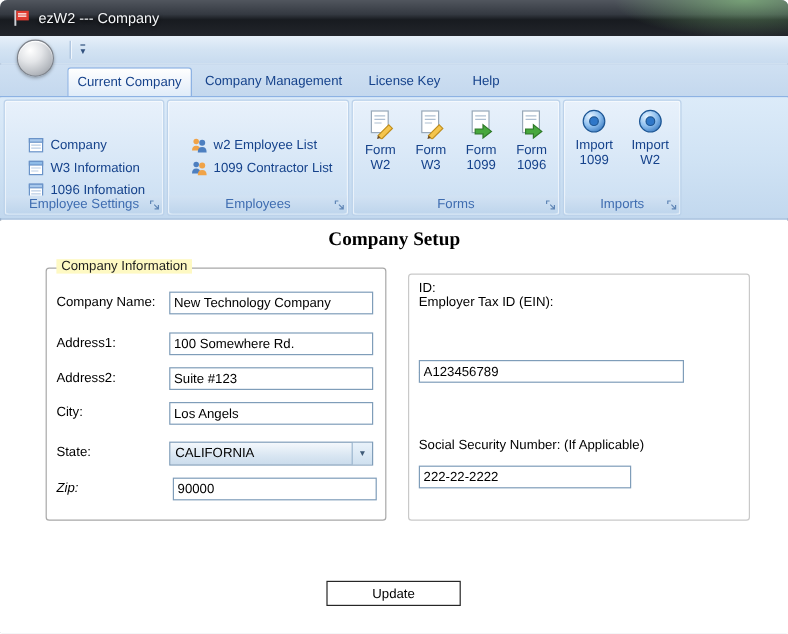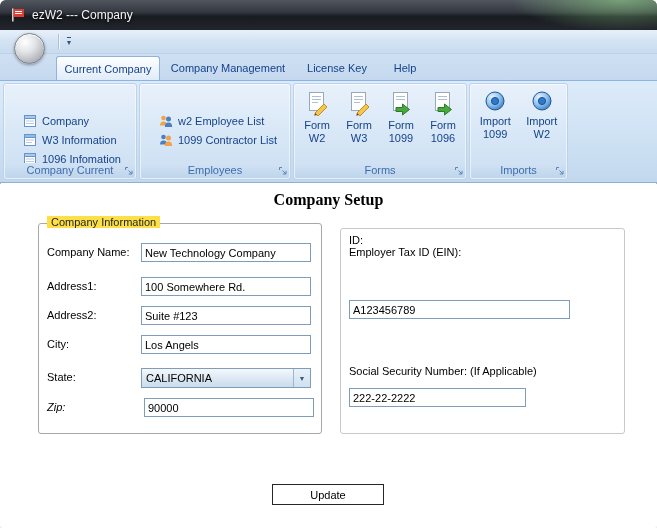--- a/index.html
+++ b/index.html
@@ -51,21 +51,21 @@
   .big-btn { width:42px; display:flex; flex-direction:column; align-items:center; font-size:11px;
            color:#15428b; line-height:13px; cursor:default; padding-top:2px; text-align:center; }
   .big-btn svg { margin-bottom:3px; }
 
   
   .content { position:absolute; top:184px; left:0; right:0; bottom:0; background:#fff; }
   .page-title { position:absolute; top:7px; left:0; right:0; text-align:center;
                 font-family:"Liberation Serif",serif; font-weight:bold; font-size:16px; color:#000; }
   .groupbox { position:absolute; border:1px solid #a8a8a8; border-radius:3px; }
   .groupbox.light { border-color:#c9c9c9; }
-  .legend { position:absolute; top:-8px; left:8px; background:#fde047; padding:0 4px; font-size:11px; color:#1e1e1e; }
+  .legend { position:absolute; top:-8px; left:8px; background:#fef9c3; padding:0 4px; font-size:11px; color:#1e1e1e; }
   .flabel { position:absolute; font-size:11px; color:#000; white-space:nowrap; }
   .tinput { position:absolute; height:19px; border:1px solid #7f9db9; background:#fff; font-size:11px;
             font-family:"Liberation Sans",sans-serif; padding:0 3px; color:#000; }
   .combo { position:absolute; height:20px; border:1px solid #7f9db9;
             background:linear-gradient(#f4f8fc,#d9e6f2 60%,#cbdcec); font-size:11px; color:#000; cursor:default; }
   .combo-text { position:absolute; left:4px; top:3px; }
   .combo-btn { position:absolute; right:0; top:0; bottom:0; width:17px; border-left:1px solid #9cb6cf;
             background:linear-gradient(#e9f2fa,#cfe0ef); display:flex; align-items:center; justify-content:center;
             font-size:7px; color:#3f5a77; }
   .update-btn { position:absolute; left:272px; top:300px; width:112px; height:21px; background:#fff;
@@ -124,21 +124,21 @@
         <div class="small-item">
           <svg width="16" height="16" viewBox="0 0 16 16">
             <rect x="2.5" y="2.5" width="11" height="11" fill="#fff" stroke="#6a93c8"></rect>
             <rect x="2.5" y="2.5" width="11" height="3" fill="#a8c8ec" stroke="#6a93c8"></rect>
             <line x1="4" y1="8" x2="12" y2="8" stroke="#b9cde5"></line>
             <line x1="4" y1="10.5" x2="12" y2="10.5" stroke="#b9cde5"></line>
           </svg>
           <span>1096 Infomation</span>
         </div>
       </div>
-      <div class="group-label">Company Current</div>
+      <div class="group-label">Employee Settings</div>
       <svg class="launcher" viewBox="0 0 10 10">
         <path d="M1.5 4 V1.5 H4" fill="none" stroke="#5f85b5"></path>
         <path d="M4.5 4.5 L8 8 M8 4.8 V8 H4.8" fill="none" stroke="#5f85b5"></path>
       </svg>
     </div>
 
     <div class="group" style="left:139px;width:152px;text-decoration:underline;">
       <div class="stack">
         <div class="small-item">
           <svg width="16" height="16" viewBox="0 0 16 16">

